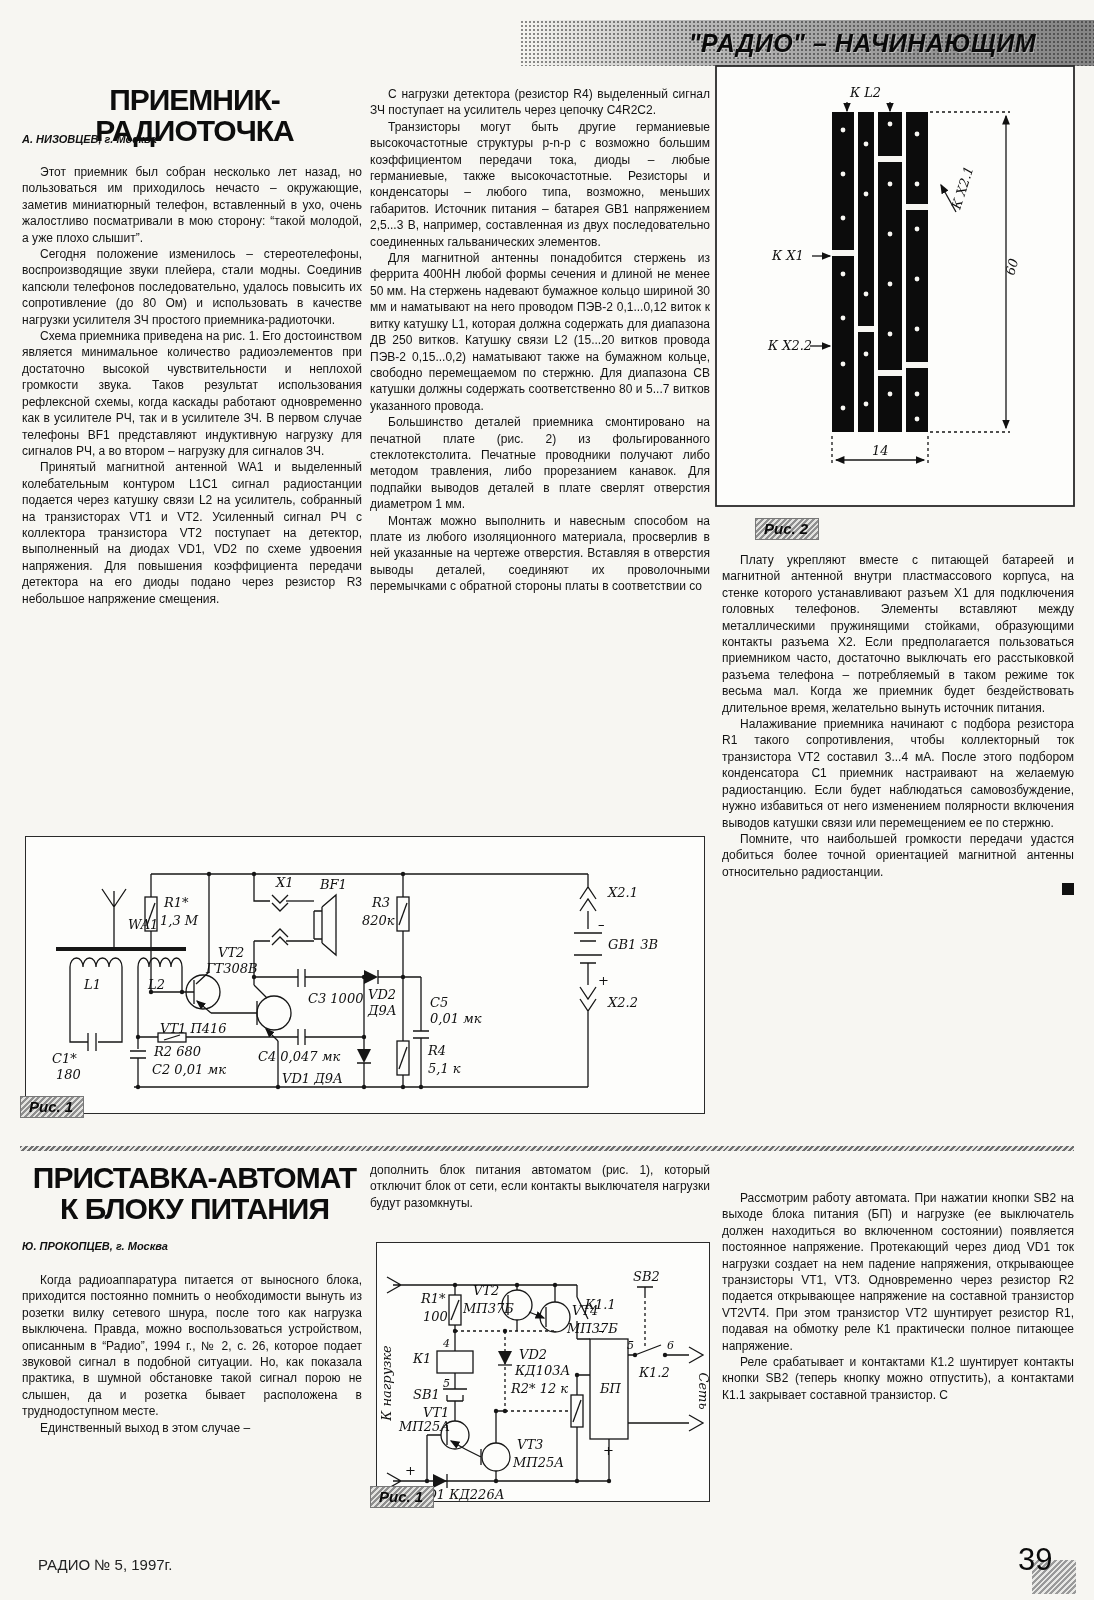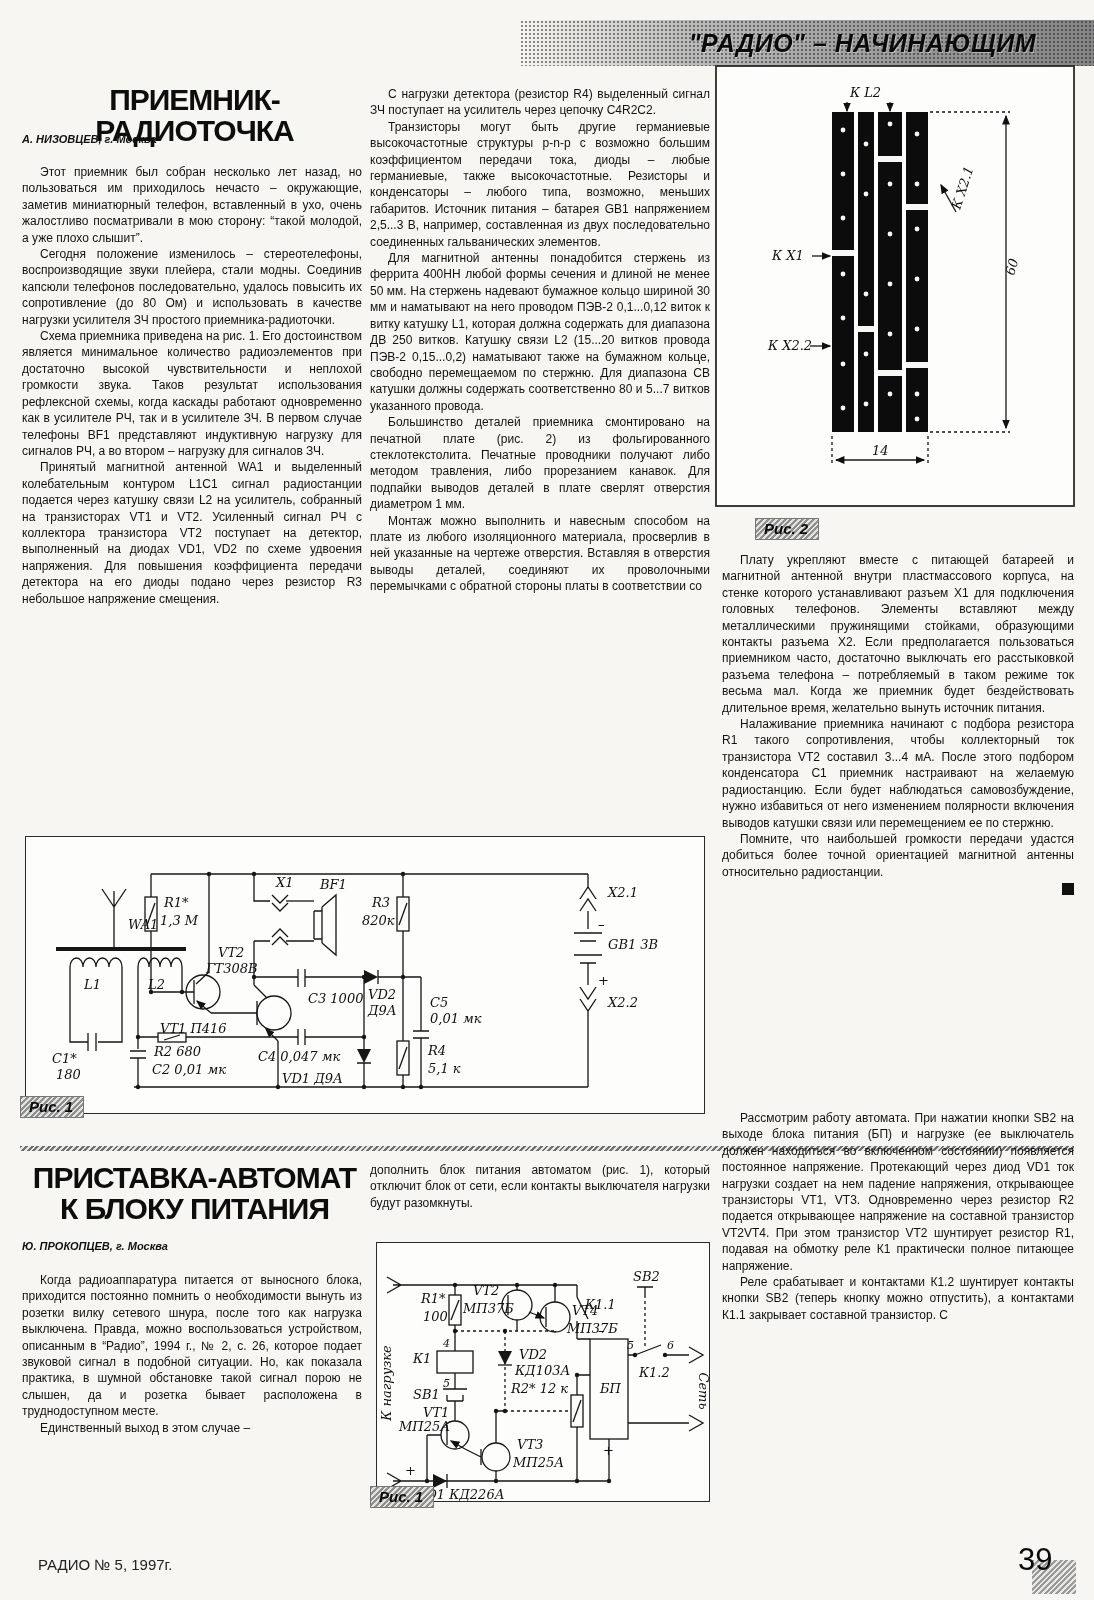--- a/index.html
+++ b/index.html
@@ -365,20 +365,20 @@
     <text class="slabel-sm" x="290" y="106">6</text>
     <text class="slabel" x="221" y="92">–</text>
     <text class="slabel" x="226" y="212">+</text>
     <text class="slabel" x="28" y="232">+</text>
     <text class="slabel" x="14" y="140" transform="rotate(-90 14,140)" text-anchor="middle">К нагрузке</text>
     <text class="slabel" x="322" y="148" transform="rotate(90 322,148)" text-anchor="middle">Сеть</text>
   </svg>
 </div>
 <div class="abs badge" style="left:370px;top:1486px;z-index:3;">Рис. 1</div>
 
-<div class="abs col" style="left:722px;top:1110px;width:352px;">
+<div class="abs col" style="left:722px;top:1190px;width:352px;">
   <p>Рассмотрим работу автомата. При нажатии кнопки SB2 на выходе блока питания (БП) и нагрузке (ее выключатель должен находиться во включенном состоянии) появляется постоянное напряжение. Протекающий через диод VD1 ток нагрузки создает на нем падение напряжения, открывающее транзисторы VT1, VT3. Одновременно через резистор R2 подается открывающее напряжение на составной транзистор VT2VT4. При этом транзистор VT2 шунтирует резистор R1, подавая на обмотку реле К1 практически полное питающее напряжение.</p>
   <p>Реле срабатывает и контактами К1.2 шунтирует контакты кнопки SB2 (теперь кнопку можно отпустить), а контактами К1.1 закрывает составной транзистор. С</p>
 </div>
 
 <div class="abs footer-line" style="left:38px;top:1556px;">РАДИО № 5, 1997г.</div>
 <div class="abs pagenum-shadow" style="left:1032px;top:1560px;width:44px;height:34px;"></div>
 <div class="abs pagenum" style="left:1018px;top:1542px;">39</div>
 
 </body></html>

